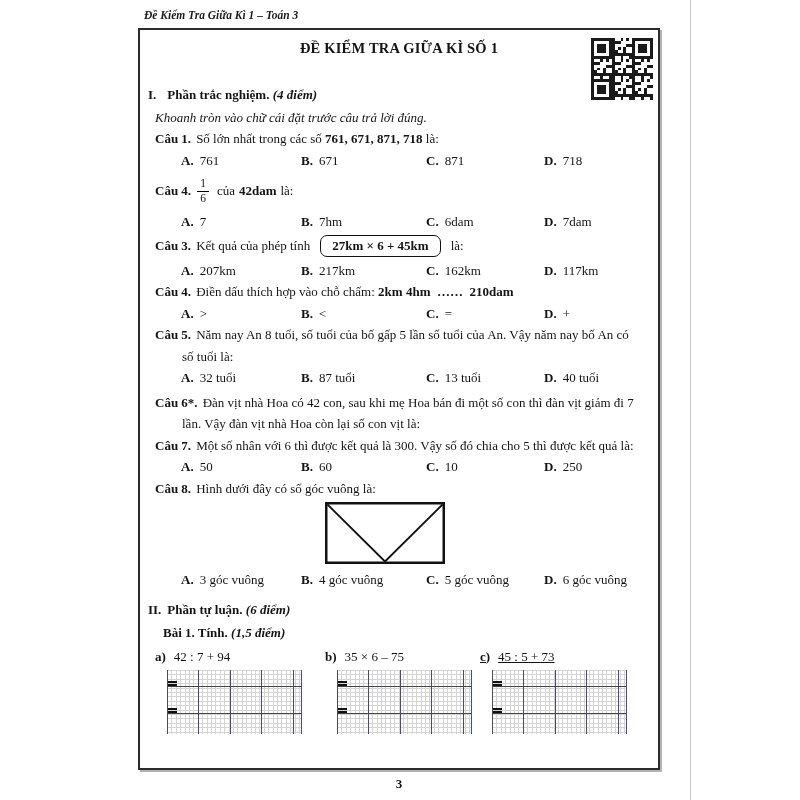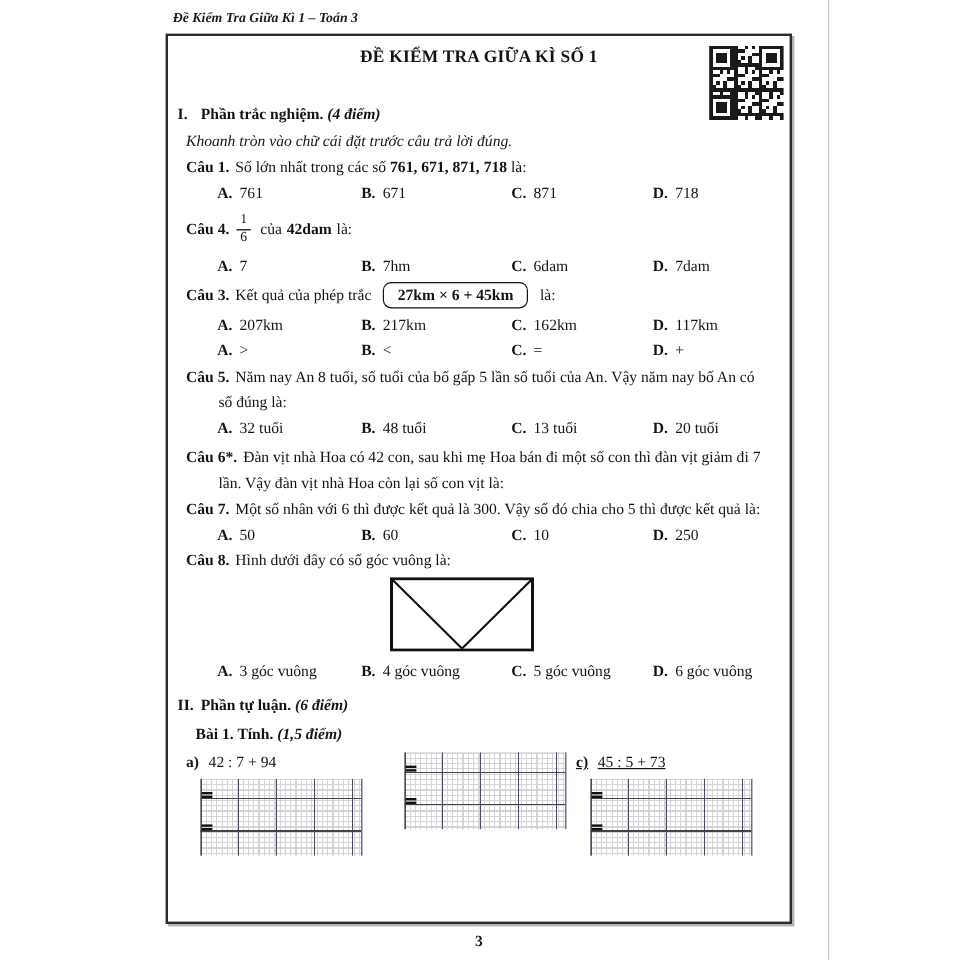--- a/index.html
+++ b/index.html
@@ -375,47 +375,51 @@
     </div>
     <div class="opts">
       <span class="opt"><b>A.</b><span>7</span></span>
       <span class="opt"><b>B.</b><span>7hm</span></span>
       <span class="opt"><b>C.</b><span>6dam</span></span>
       <span class="opt"><b>D.</b><span>7dam</span></span>
     </div>
 
     <div class="boxed-row">
       <span class="qlabel">Câu 3.</span>
-      <span>Kết quả của phép trắc</span>
+      <span>Kết quả của phép tính</span>
       <span class="boxed">27km × 6 + 45km</span>
       <span>là:</span>
     </div>
     <div class="opts">
       <span class="opt"><b>A.</b><span>207km</span></span>
       <span class="opt"><b>B.</b><span>217km</span></span>
       <span class="opt"><b>C.</b><span>162km</span></span>
       <span class="opt"><b>D.</b><span>117km</span></span>
     </div>
 
+    <div class="qline">
+      <span class="qlabel">Câu 4.</span><span>Điền dấu thích hợp vào chỗ chấm:</span>
+      <span class="b pre">2km 4hm  ……  210dam</span>
+    </div>
     <div class="opts">
       <span class="opt"><b>A.</b><span>&gt;</span></span>
       <span class="opt"><b>B.</b><span>&lt;</span></span>
       <span class="opt"><b>C.</b><span>=</span></span>
       <span class="opt"><b>D.</b><span>+</span></span>
     </div>
 
     <div class="qline">
       <span class="qlabel">Câu 5.</span><span>Năm nay An 8 tuổi, số tuổi của bố gấp 5 lần số tuổi của An. Vậy năm nay bố An có</span>
     </div>
-    <div class="cont-line">số đúng là:</div>
+    <div class="cont-line">số tuổi là:</div>
     <div class="opts">
       <span class="opt"><b>A.</b><span>32 tuổi</span></span>
-      <span class="opt"><b>B.</b><span>48 tuổi</span></span>
+      <span class="opt"><b>B.</b><span>87 tuổi</span></span>
       <span class="opt"><b>C.</b><span>13 tuổi</span></span>
-      <span class="opt"><b>D.</b><span>20 tuổi</span></span>
+      <span class="opt"><b>D.</b><span>40 tuổi</span></span>
     </div>
 
     <div class="qline" style="margin-top:3px;">
       <span class="qlabel">Câu 6*.</span><span>Đàn vịt nhà Hoa có 42 con, sau khi mẹ Hoa bán đi một số con thì đàn vịt giảm đi 7</span>
     </div>
     <div class="cont-line">lần. Vậy đàn vịt nhà Hoa còn lại số con vịt là:</div>
 
     <div class="qline">
       <span class="qlabel">Câu 7.</span><span>Một số nhân với 6 thì được kết quả là 300. Vậy số đó chia cho 5 thì được kết quả là:</span>
     </div>
@@ -458,20 +462,23 @@
       <div class="part p1">
         <div class="part-expr">
           <b>a)</b><span>42 : 7 + 94</span>
         </div>
         <div class="grid-paper">
           <span class="tick t1"></span>
           <span class="tick t2"></span>
         </div>
       </div>
       <div class="part p2">
+        <div class="part-expr">
+          <b>b)</b><span>35 × 6 – 75</span>
+        </div>
         <div class="grid-paper">
           <span class="tick t1"></span>
           <span class="tick t2"></span>
         </div>
       </div>
       <div class="part p3">
         <div class="part-expr">
           <b>c)</b><span>45 : 5 + 73</span>
         </div>
         <div class="grid-paper">

